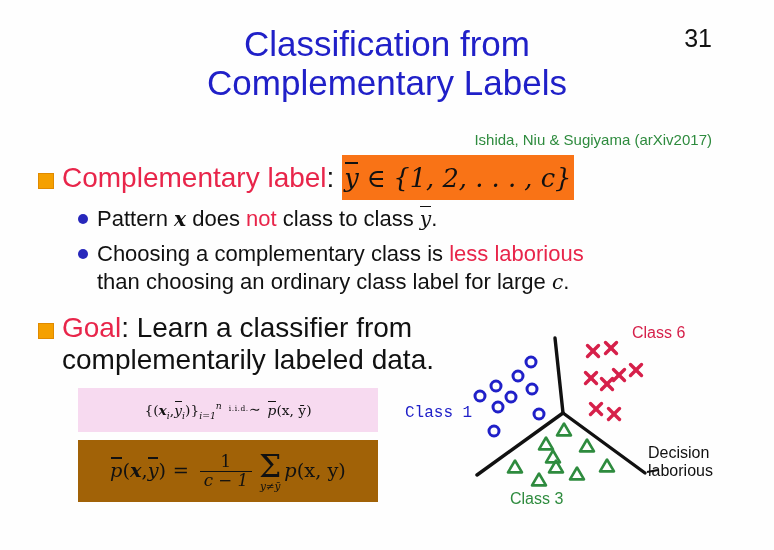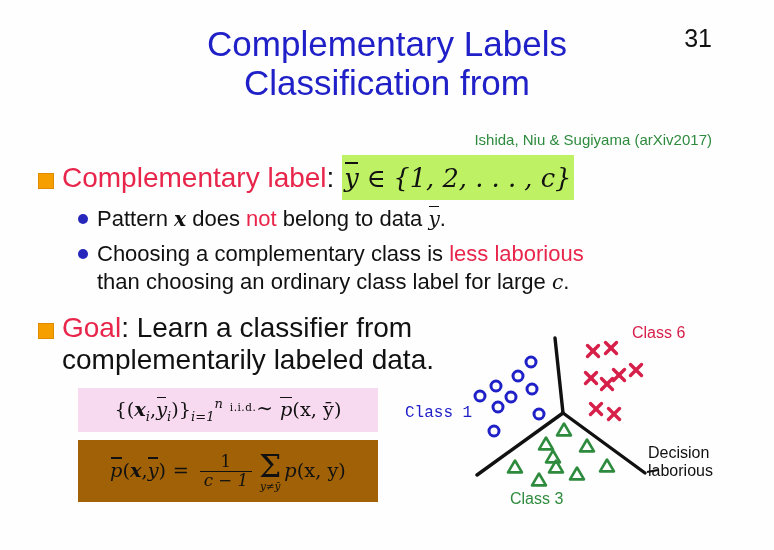--- a/index.html
+++ b/index.html
@@ -73,21 +73,21 @@
     flex: none;
   }
   .l1-text {
     font-size: 28px;
     color: #111111;
     line-height: 1.16;
     white-space: nowrap;
     font-family: "Liberation Sans", sans-serif;
   }
   .red { color: #e8254a; }
-  .hl-green { background: #bef264; padding: 7px 2px; }
+  .hl-green { background: #f97316; padding: 7px 2px; }
 
   .l2 {
     position: absolute;
     left: 78px;
     display: flex;
     align-items: flex-start;
     gap: 9px;
   }
   .dot-bullet {
     width: 10px;
@@ -135,21 +135,21 @@
     display: flex;
     align-items: center;
     justify-content: center;
   }
   #formula-1 {
     left: 78px;
     top: 388px;
     width: 300px;
     height: 44px;
     background: #f7daf0;
-    font-size: 21px;
+    font-size: 15px;
   }
   #formula-2 {
     left: 78px;
     top: 440px;
     width: 300px;
     height: 62px;
     background: #a16207;
     font-size: 21px;
   }
   .frac {
@@ -202,36 +202,36 @@
   }
 </style>
 </head>
 <body>
 
 <div class="slide">
 
   <div class="page-number">31</div>
 
   <div class="title-block">
+    <div class="title-line">Classification from</div>
     <div class="title-line">Complementary Labels</div>
-    <div class="title-line">Classification from</div>
   </div>
   <div class="citation">Ishida, Niu &amp; Sugiyama (arXiv2017)</div>
 
   <div class="l1" style="top:162px;">
     <div class="sq-bullet"></div>
     <div class="l1-text">
       <span class="red">Complementary label</span><span>:</span>
       <span class="hl-green"><span class="mi ovl">y</span> <span class="mi" style="font-style:normal;">∈</span> <span class="mi">{1, 2, . . . , c}</span></span>
     </div>
   </div>
 
   <div class="l2" style="top:205px;">
     <div class="dot-bullet"></div>
-    <div class="l2-text"><span>Pattern</span>&nbsp;<span class="mb">x</span>&nbsp;<span>does</span> <span class="red">not</span> <span>belong to data</span>&nbsp;<span class="mi ovl">y</span><span>.</span></div>
+    <div class="l2-text"><span>Pattern</span>&nbsp;<span class="mb">x</span>&nbsp;<span>does</span> <span class="red">not</span> <span>class to class</span>&nbsp;<span class="mi ovl">y</span><span>.</span></div>
   </div>
 
   <div class="l2" style="top:240px;">
     <div class="dot-bullet"></div>
     <div class="l2-text">
       <span>Choosing a complementary class is</span>
       <span class="red">less laborious</span><br>
       <span>than choosing an ordinary class label for large</span>&nbsp;<span class="mi">c</span><span>.</span>
     </div>
   </div>

